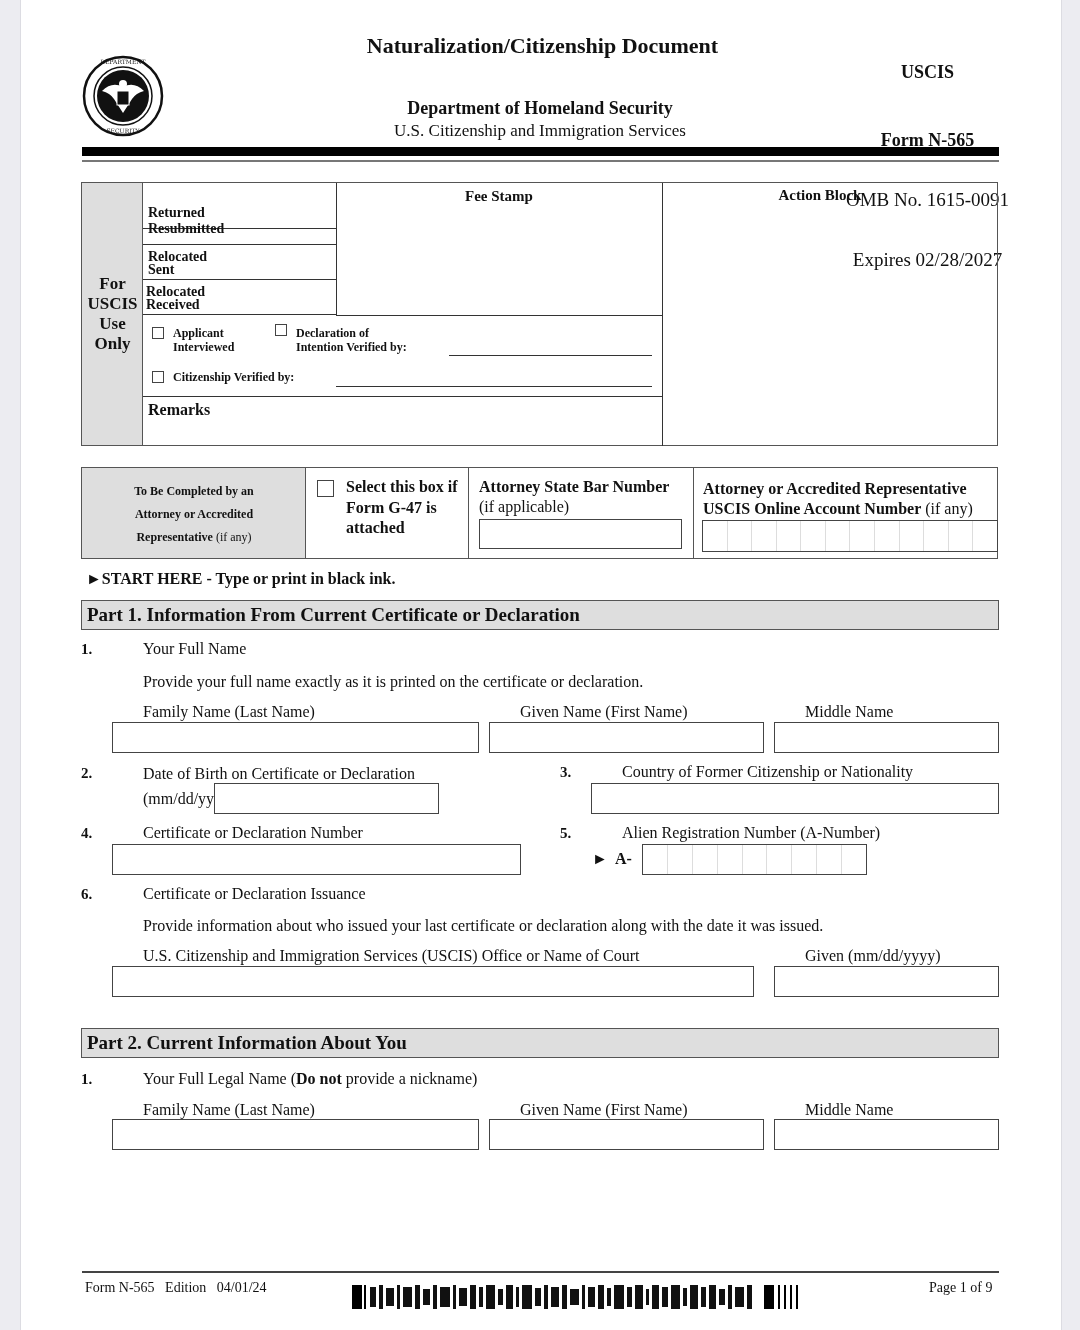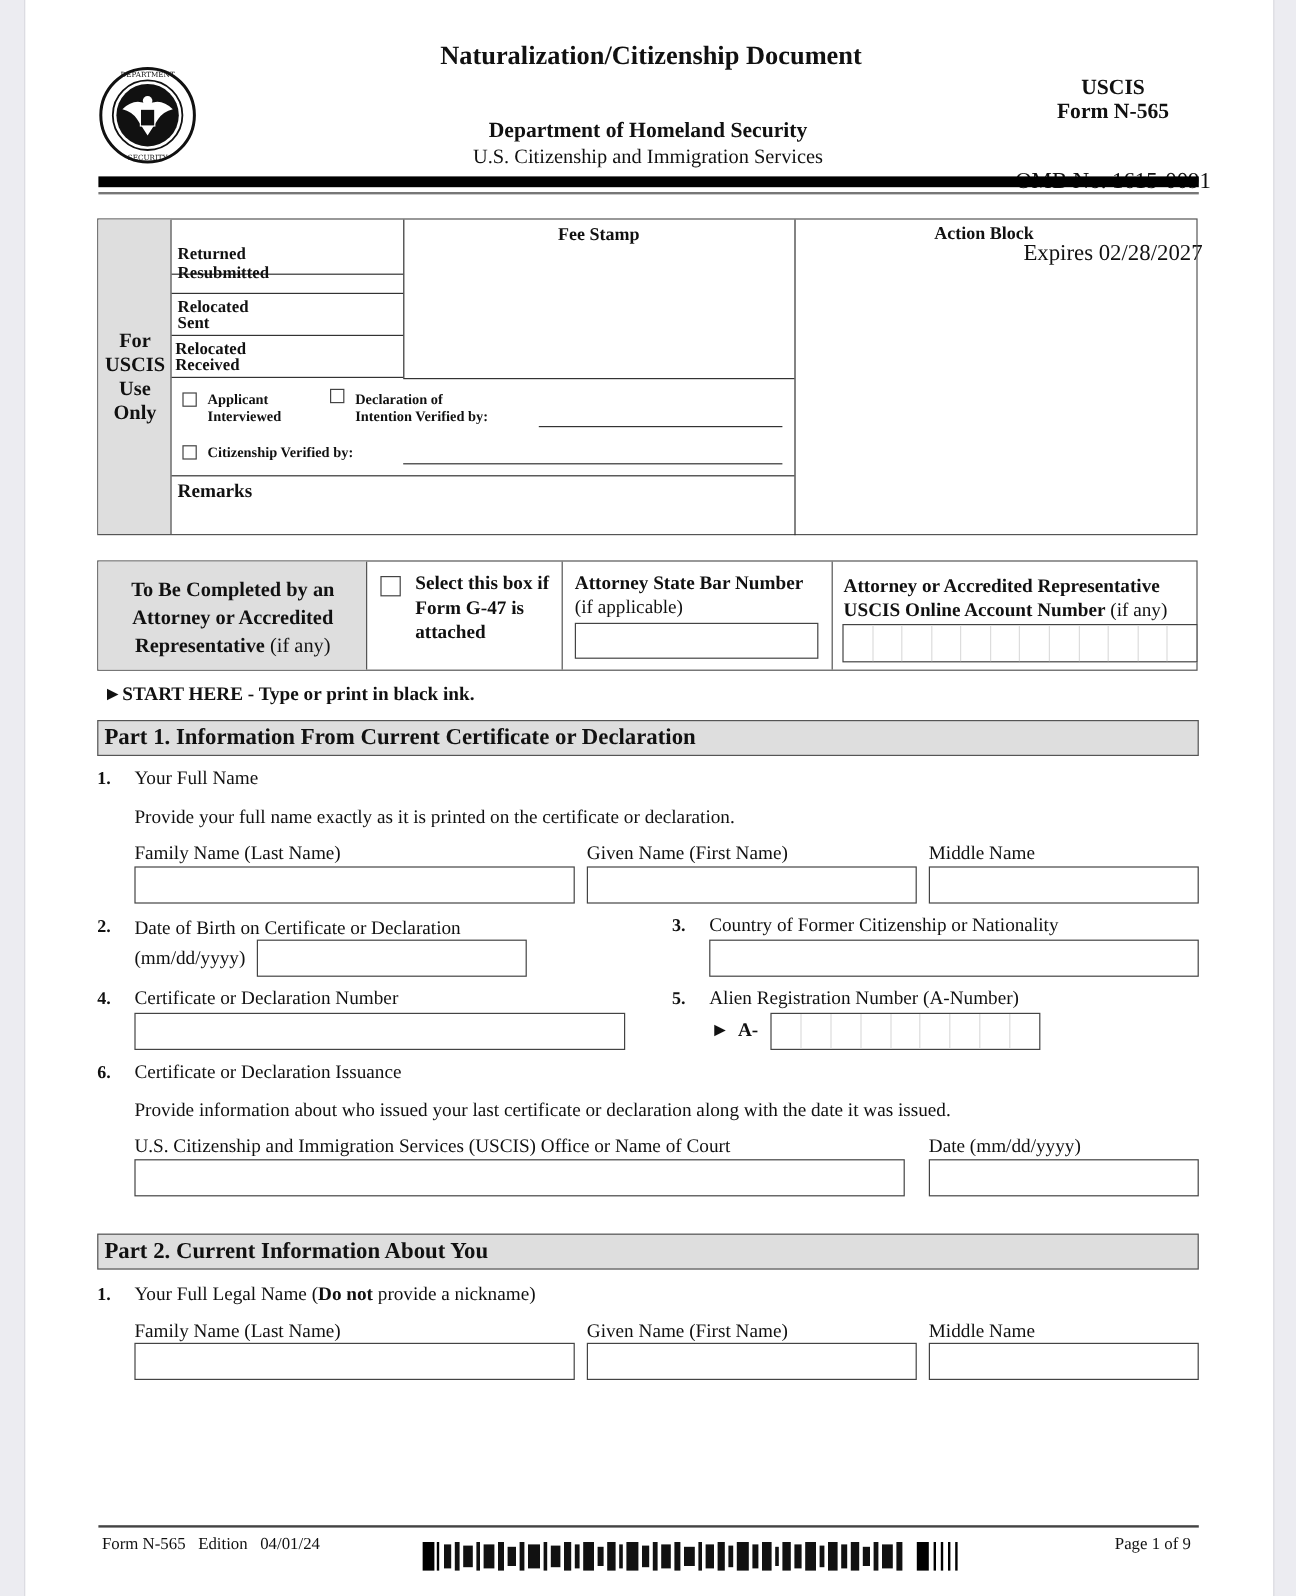--- a/index.html
+++ b/index.html
@@ -14,52 +14,52 @@
   .abs { position:absolute; }
   .b { font-weight:bold; }
 
   
   .seal { left:82px; top:55px; width:82px; height:82px; }
   .title1 { left:300px; top:32px; width:485px; font-size:22px; font-weight:bold; text-align:center; line-height:28px; }
   .dept { left:340px; top:98px; width:400px; font-size:18px; font-weight:bold; text-align:center; }
   .agency { left:340px; top:121px; width:400px; font-size:17px; text-align:center; }
   .rhs { left:840px; top:62px; width:175px; text-align:center; line-height:20px; }
   .rhs .l1 { font-size:18px; font-weight:bold; }
-  .rhs .l2 { font-size:18px; font-weight:bold; }
+  .rhs .l2 { font-size:18px; font-weight:bold;margin-top:48px; }
   .rhs .l3, .rhs .l4 { font-size:19px;margin-top:40px; }
   .thickbar { left:82px; top:147px; width:917px; height:9px; background:#000; }
   .thinbar { left:82px; top:160px; width:917px; height:2px; background:#777; }
 
   
   .ubox { left:81px; top:182px; width:917px; height:264px; border:1px solid #555; box-sizing:border-box; }
   .ucol { left:82px; top:183px; width:61px; height:262px; background:#dedede; border-right:1px solid #555; box-sizing:border-box; }
   .ucol-text { left:82px; top:274px; width:61px; font-size:17px; font-weight:bold; text-align:center; line-height:20px; }
   .ucell { border-bottom:1px solid #333; box-sizing:border-box; font-size:14px; font-weight:bold; line-height:13px; padding-left:5px; }
   .vline { background:#333; width:1px; }
   .hline { background:#333; height:1px; }
   .chk { width:12px; height:12px; border:1px solid #444; background:#fff; box-sizing:border-box; }
   .uline { border-bottom:1px solid #333; height:1px; }
   .lbl14b { font-size:12px; font-weight:bold; line-height:14px; }
 
   
   .abox { left:81px; top:467px; width:917px; height:92px; border:1px solid #555; box-sizing:border-box; }
   .agray { left:82px; top:468px; width:224px; height:90px; background:#dedede; border-right:1px solid #555; box-sizing:border-box; }
-  .agray-text { left:82px; top:480px; width:224px; font-size:17px; text-align:center; line-height:23px; }
+  .agray-text { left:82px; top:480px; width:224px; font-size:12px; text-align:center; line-height:23px; }
   .field { border:1px solid #555; background:#fff; box-sizing:border-box; }
   .field.thick { border:1.5px solid #444; }
   .segrow { display:flex; height:100%; }
   .seg { flex:1; border-right:1px solid #ddd; }
   .seg:last-child { border-right:none; }
 
   .start { left:86px; top:570px; font-size:16px; font-weight:bold; }
 
   .partbar { left:81px; width:918px; height:30px; background:#dedede; border:1px solid #555; box-sizing:border-box; font-size:19px; font-weight:bold; line-height:28px; padding-left:5px; }
 
   .num { font-size:15px; font-weight:bold; }
-  .txt { font-size:16px; }
+  .txt { font-size:16px;margin-left:31px; }
   .footer-line { left:82px; top:1271px; width:917px; height:2px; background:#444; }
   .foot { font-size:14px; }
   .barcode { left:352px; top:1285px; width:448px; height:24px; }
 </style>
 </head>
 <body>
 
 <div class="edge-left"></div>
 <div class="edge-right"></div>
 
@@ -215,21 +215,21 @@
       <div class="seg"></div>
       <div class="seg"></div>
       <div class="seg"></div>
   </div>
 </div>
 
 <div class="abs num" style="left:81px; top:886px;">6.</div>
 <div class="abs txt" style="left:112px; top:885px;">Certificate or Declaration Issuance</div>
 <div class="abs txt" style="left:112px; top:917px;">Provide information about who issued your last certificate or declaration along with the date it was issued.</div>
 <div class="abs txt" style="left:112px; top:947px;">U.S. Citizenship and Immigration Services (USCIS) Office or Name of Court</div>
-<div class="abs txt" style="left:774px; top:947px;">Date (mm/dd/yyyy)</div>
+<div class="abs txt" style="left:774px; top:947px;">Given (mm/dd/yyyy)</div>
 <div class="abs field thick" style="left:112px; top:966px; width:642px; height:31px;"></div>
 <div class="abs field thick" style="left:774px; top:966px; width:225px; height:31px;"></div>
 
 <div class="abs partbar" style="top:1028px;">Part 2.  Current Information About You</div>
 <div class="abs num" style="left:81px; top:1071px;">1.</div>
 <div class="abs txt" style="left:112px; top:1070px;"><span>Your Full Legal Name (</span><span class="b">Do not</span><span> provide a nickname)</span></div>
 <div class="abs txt" style="left:112px; top:1101px;">Family Name (Last Name)</div>
 <div class="abs txt" style="left:489px; top:1101px;">Given Name (First Name)</div>
 <div class="abs txt" style="left:774px; top:1101px;">Middle Name</div>
 <div class="abs field thick" style="left:112px; top:1119px; width:367px; height:31px;"></div>

